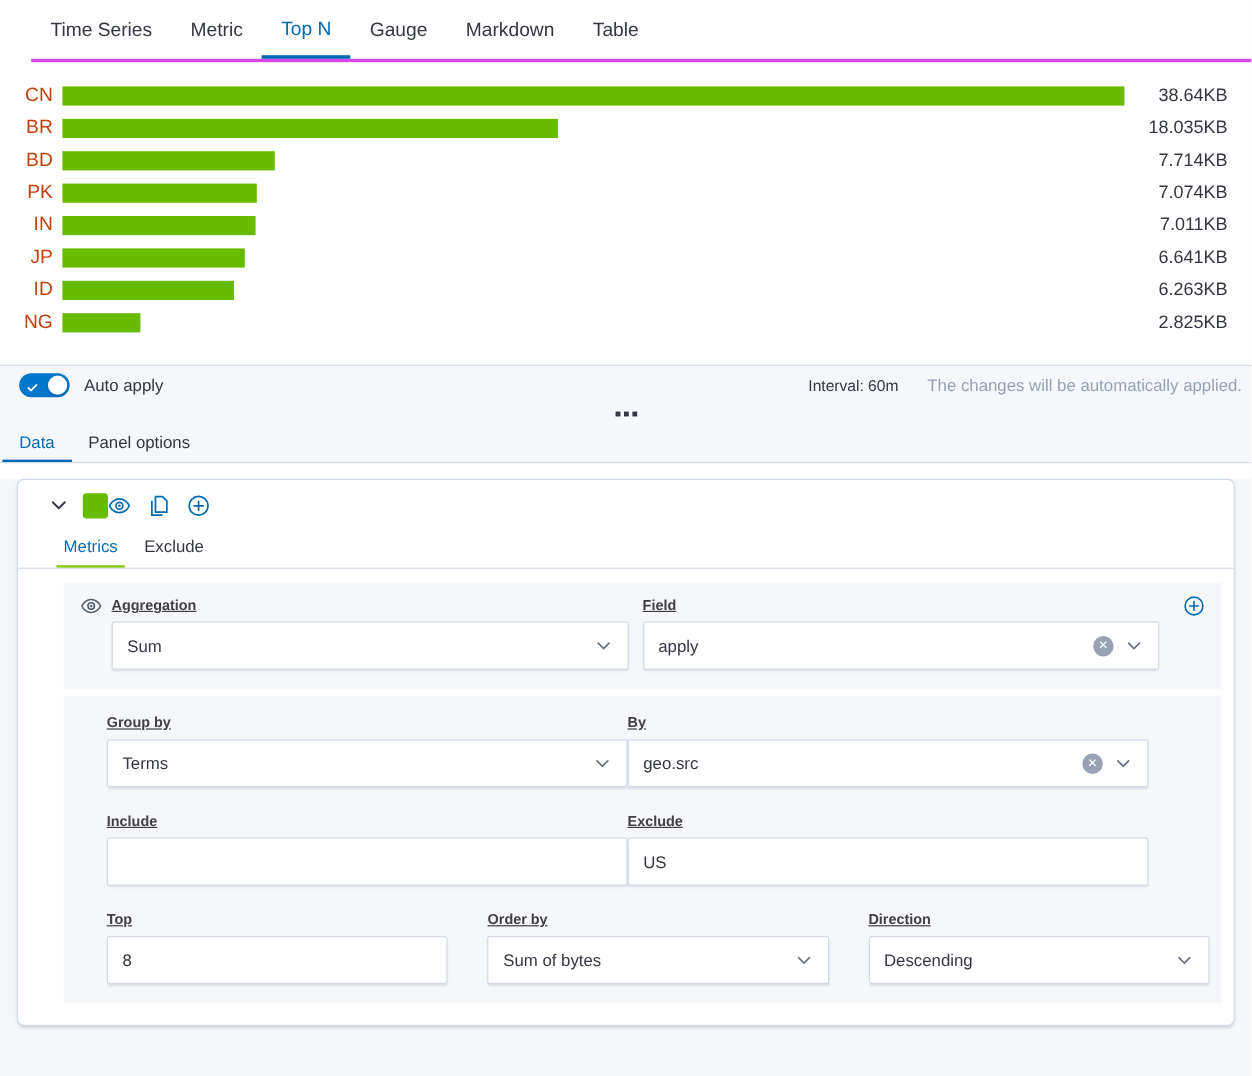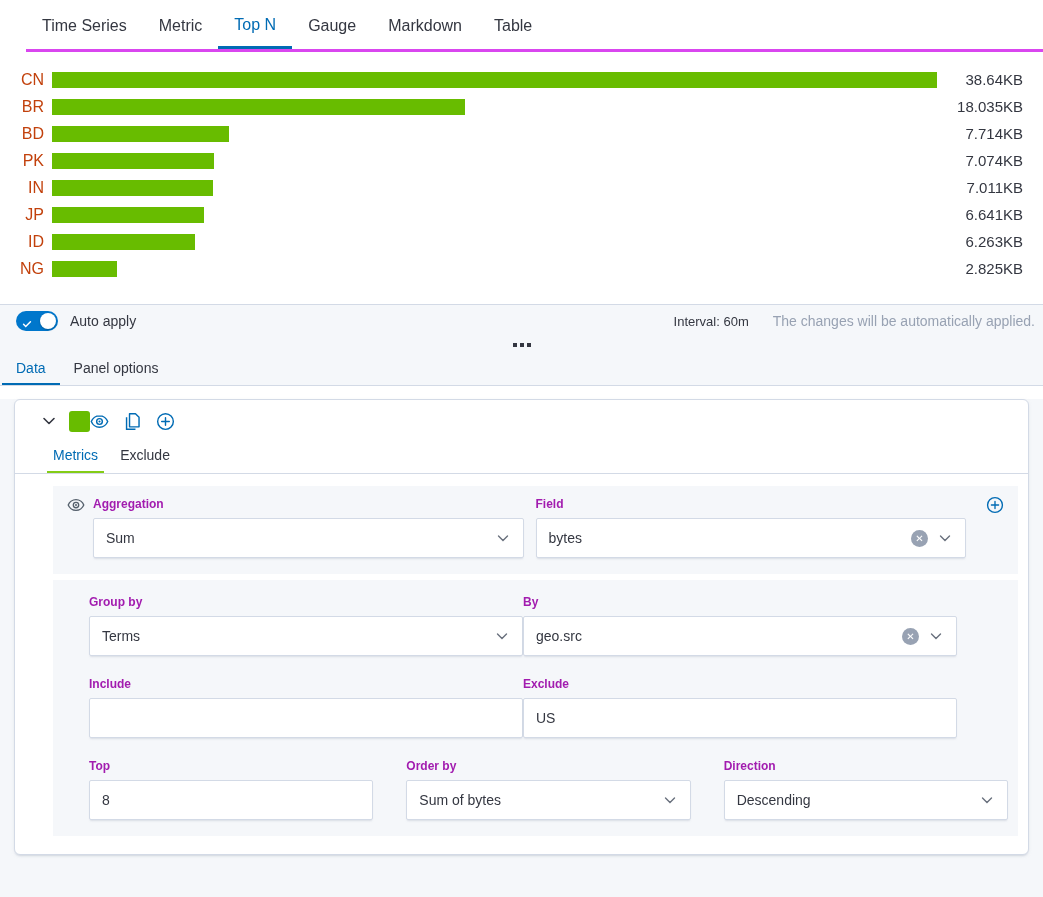--- a/index.html
+++ b/index.html
@@ -63,22 +63,22 @@
   .metric-panel .eye-col { width:18px; margin-top:0; color:#55606c; flex:none; cursor:pointer; }
   .metric-grid { flex:1; display:grid; grid-template-columns:1fr 1fr; gap:12px;
     margin:0 20px 0 8px; }
   .plus-col { width:18px; color:#006BB4; flex:none; cursor:pointer; }
 
   .group-panel { margin:6px 10px 18px 38px; background:#F5F7FA; padding:14px 10px 16px 36px; }
   .row2 { display:grid; grid-template-columns:1fr 1fr; margin-right:51px;
     margin-bottom:20px; }
   .row3 { display:grid; grid-template-columns:1fr 1fr 1fr; gap:33px; }
 
-  .field-label { font-size:12px; font-weight:700; color:#a21caf; line-height:16px;
-    margin-bottom:6px; }
+  .field-label { font-size:12px; font-weight:700; color:#404040; line-height:16px;
+    margin-bottom:6px;text-decoration:underline; }
   .control, .text-input { height:40px; width:100%; background:#fff;
     border:1px solid #D3DAE6; border-radius:2px;
     box-shadow:0 2px 2px -1px rgba(152,162,179,.3); font-size:14px; color:#343741; }
   .control { display:flex; align-items:center; padding:0 12px; cursor:pointer; }
   .control .val { flex:1; }
   .caret { color:#69707D; display:flex; flex:none; }
   .clear-btn { width:17px; height:17px; border-radius:50%; background:#98A2B3; color:#fff;
     font-size:10px; line-height:17px; text-align:center; margin-right:9px; cursor:pointer;
     flex:none; }
   .text-input { padding:0 12px; font-family:"Liberation Sans", sans-serif; outline:none; }
@@ -235,21 +235,21 @@
             <span class="caret">
               <svg width="16" height="16" viewBox="0 0 16 16">
                   <path d="M3.5 6l4.5 4.5L12.5 6" fill="none" stroke="currentColor" stroke-width="1.4" stroke-linecap="round"></path>
                 </svg>
             </span>
           </div>
         </div>
         <div>
           <div class="field-label">Field</div>
           <div class="control">
-            <span class="val">bytes</span>
+            <span class="val">apply</span>
             <span class="clear-btn">✕</span>
             <span class="caret">
               <svg width="16" height="16" viewBox="0 0 16 16">
                   <path d="M3.5 6l4.5 4.5L12.5 6" fill="none" stroke="currentColor" stroke-width="1.4" stroke-linecap="round"></path>
                 </svg>
             </span>
           </div>
         </div>
       </div>
       <span class="plus-col">

